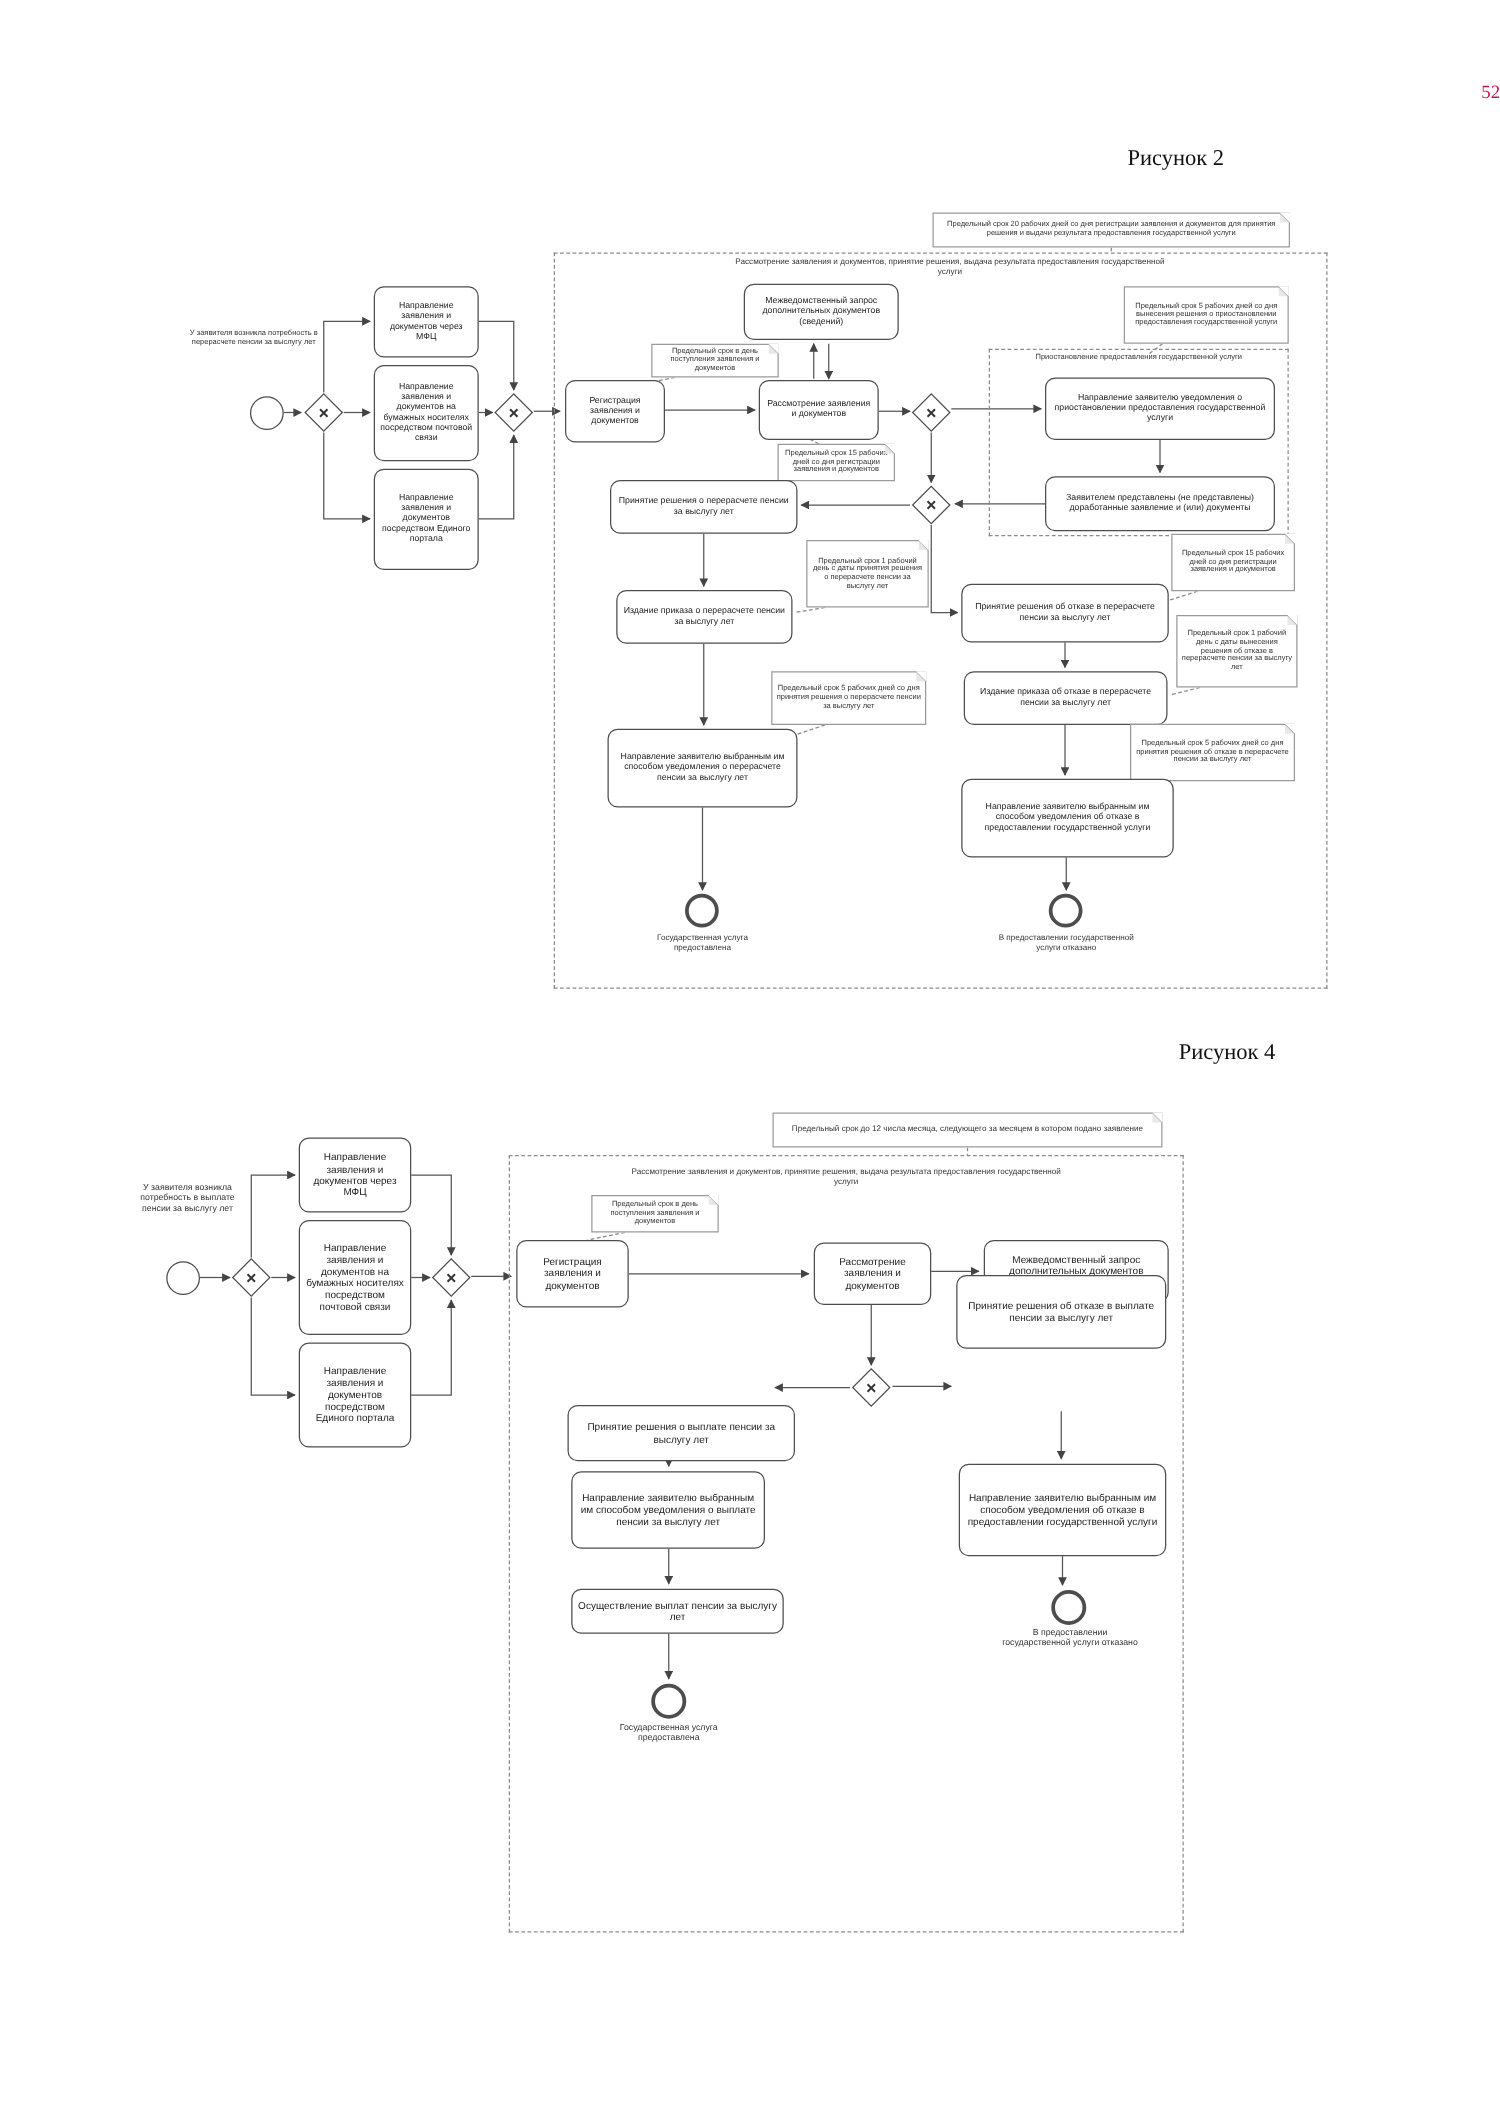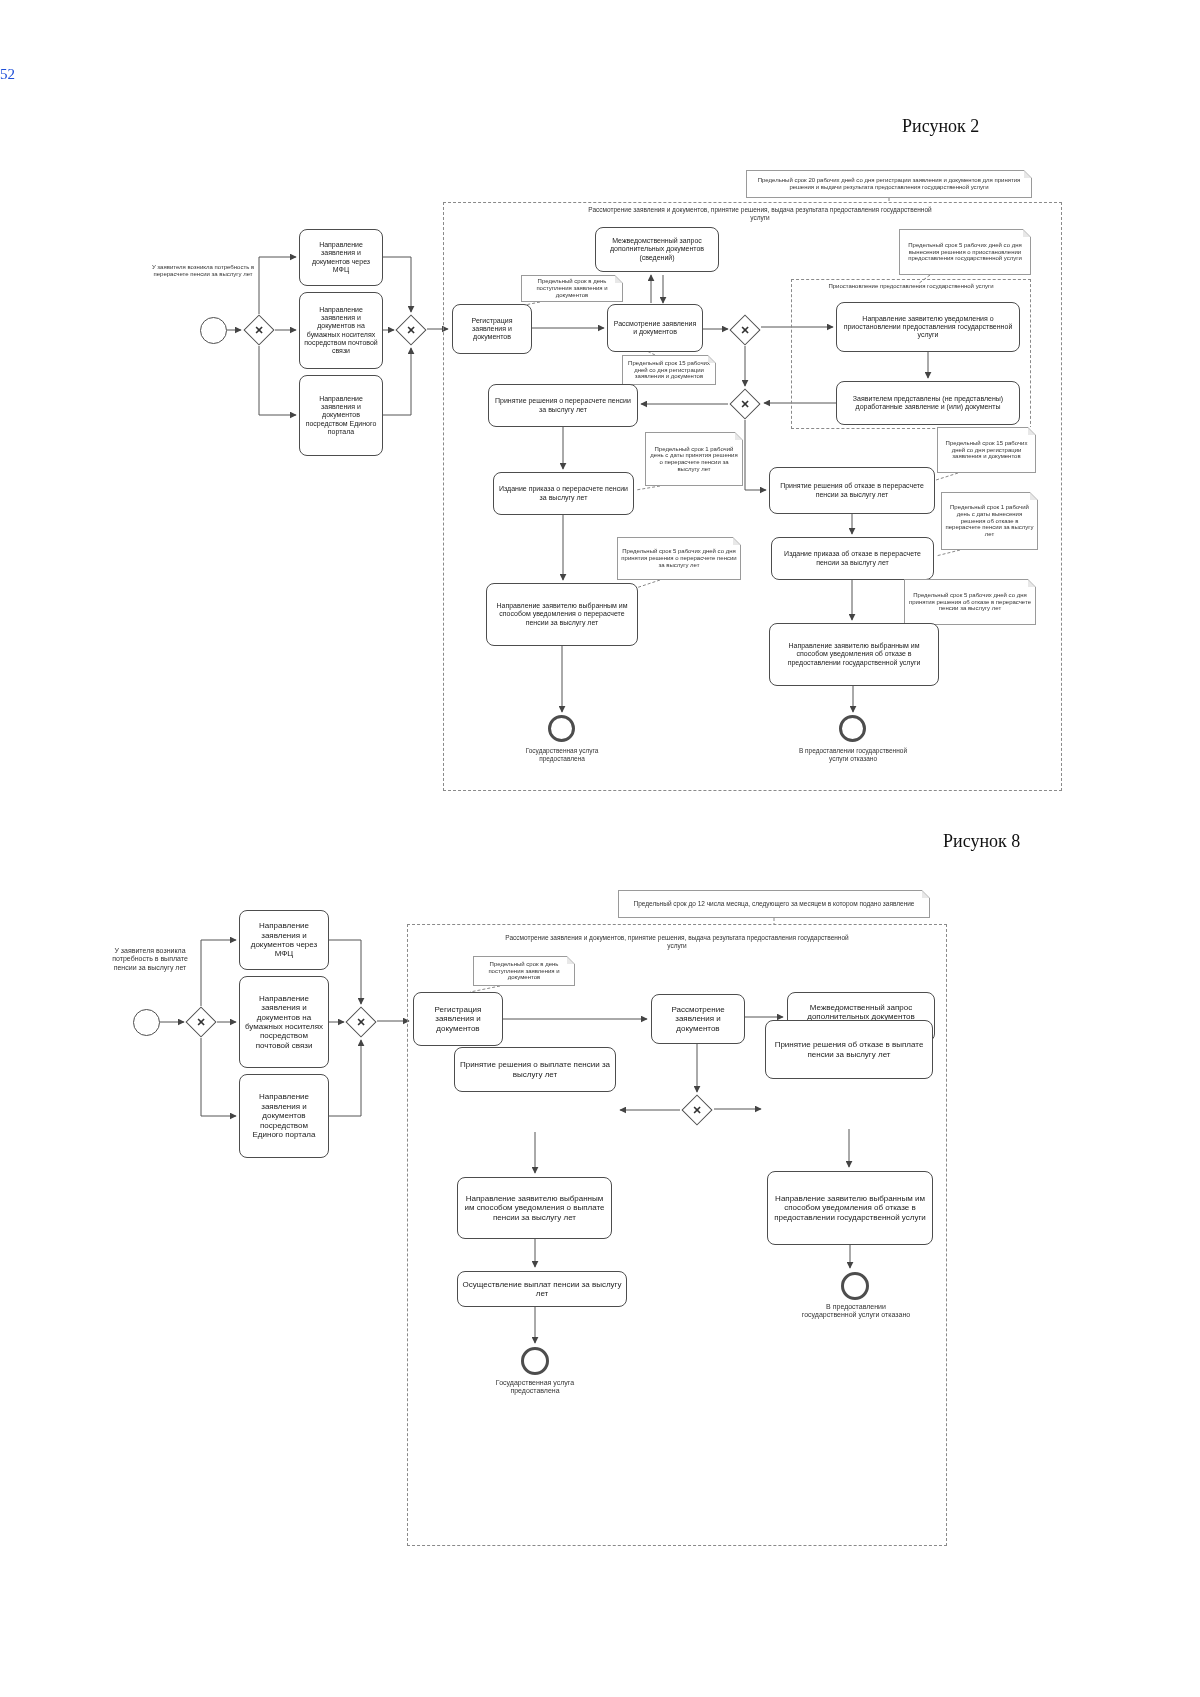--- a/index.html
+++ b/index.html
@@ -1,19 +1,19 @@
 <!DOCTYPE html>
 <html><head>
 <meta charset="utf-8">
 <style>
   html,body{margin:0;padding:0;background:#fff;}
   .sheet{position:relative;width:1200px;height:1697px;margin:0 auto;background:#fff;
          font-family:"Liberation Sans",sans-serif;color:#222;overflow:hidden;}
-  .page-number{position:absolute;left:0;right:0;top:66px;text-align:left;
-               font-family:"Liberation Serif",serif;font-size:15px;color:#1d4ed8;}
+  .page-number{position:absolute;left:0;right:0;top:66px;text-align:right;
+               font-family:"Liberation Serif",serif;font-size:15px;color:#be185d;}
   .fig-caption{position:absolute;font-family:"Liberation Serif",serif;font-size:18px;color:#111;}
   .connectors{position:absolute;left:0;top:0;width:1200px;height:1697px;pointer-events:none;}
   .task{position:absolute;box-sizing:border-box;background:#fff;border:1px solid #4d4d4d;
         border-radius:8px;display:flex;align-items:center;justify-content:center;
         text-align:center;padding:2px 4px;line-height:1.18;color:#222;}
   .f2-task{font-size:7px;}
   .f3-task{font-size:8px;}
   .annotation{position:absolute;box-sizing:border-box;background:#fff;border:1px solid #9a9a9a;
         display:flex;align-items:center;justify-content:center;text-align:center;
         font-size:6px;line-height:1.12;padding:2px 3px;color:#333;}
@@ -145,21 +145,21 @@
   <div class="annotation" style="left:617px;top:537px;width:124px;height:43px">Предельный срок 5 рабочих дней со дня принятия решения о перерасчете пенсии за выслугу лет</div>
   <div class="task f2-task" style="left:486px;top:583px;width:152px;height:63px">Направление заявителю выбранным им способом уведомления о перерасчете пенсии за выслугу лет</div>
   <div class="annotation" style="left:904px;top:579px;width:132px;height:46px">Предельный срок 5 рабочих дней со дня принятия решения об отказе в перерасчете пенсии за выслугу лет</div>
   <div class="task f2-task" style="left:769px;top:623px;width:170px;height:63px">Направление заявителю выбранным им способом уведомления об отказе в предоставлении государственной услуги</div>
 
   <div class="event end" style="left:548px;top:715px"></div>
   <div class="free-label" style="left:506px;top:747px;width:112px">Государственная услуга предоставлена</div>
   <div class="event end" style="left:839px;top:715px"></div>
   <div class="free-label" style="left:796px;top:747px;width:114px">В предоставлении государственной услуги отказано</div>
 
-  <div class="fig-caption" style="left:943px;top:831px">Рисунок 8</div>
+  <div class="fig-caption" style="left:943px;top:831px">Рисунок 4</div>
 
   <div class="annotation" style="left:618px;top:890px;width:312px;height:28px;font-size:6.5px">Предельный срок до 12 числа месяца, следующего за месяцем в котором подано заявление</div>
 
   <div class="free-label" style="left:101px;top:947px;width:98px;font-size:7px">У заявителя возникла потребность в выплате пенсии за выслугу лет</div>
   <div class="event" style="left:133px;top:1009px"></div>
   <div class="gateway" style="left:190px;top:1011px"></div>
 
   <div class="task f3-task" style="left:239px;top:910px;width:90px;height:60px">Направление заявления и документов через МФЦ</div>
   <div class="task f3-task" style="left:239px;top:976px;width:90px;height:92px">Направление заявления и документов на бумажных носителях посредством почтовой связи</div>
   <div class="task f3-task" style="left:239px;top:1074px;width:90px;height:84px">Направление заявления и документов посредством Единого портала</div>
@@ -167,21 +167,21 @@
 
   <div class="dashed-box" style="left:407px;top:924px;width:540px;height:622px"></div>
   <div class="container-title" style="left:497px;top:934px;width:360px">Рассмотрение заявления и документов, принятие решения, выдача результата предоставления государственной услуги</div>
   <div class="annotation" style="left:473px;top:956px;width:102px;height:30px">Предельный срок в день поступления заявления и документов</div>
 
   <div class="task f3-task" style="left:413px;top:992px;width:90px;height:54px">Регистрация заявления и документов</div>
   <div class="task f3-task" style="left:651px;top:994px;width:94px;height:50px">Рассмотрение заявления и документов</div>
   <div class="task f3-task" style="left:787px;top:992px;width:148px;height:50px">Межведомственный запрос дополнительных документов (сведений)</div>
   <div class="gateway" style="left:686px;top:1099px"></div>
 
-  <div class="task f3-task" style="left:454px;top:1047px;width:162px;height:45px">Принятие решения о выплате пенсии за выслугу лет</div>
+  <div class="task f3-task" style="left:454px;top:1124px;width:182px;height:45px">Принятие решения о выплате пенсии за выслугу лет</div>
   <div class="task f3-task" style="left:765px;top:1020px;width:168px;height:59px">Принятие решения об отказе в выплате пенсии за выслугу лет</div>
   <div class="task f3-task" style="left:457px;top:1177px;width:155px;height:62px">Направление заявителю выбранным им способом уведомления о выплате пенсии за выслугу лет</div>
   <div class="task f3-task" style="left:767px;top:1171px;width:166px;height:74px">Направление заявителю выбранным им способом уведомления об отказе в предоставлении государственной услуги</div>
   <div class="task f3-task" style="left:457px;top:1271px;width:170px;height:36px">Осуществление выплат пенсии за выслугу лет</div>
 
   <div class="event end" style="left:841px;top:1272px;width:28px;height:28px"></div>
   <div class="free-label" style="left:800px;top:1303px;width:112px;font-size:7px">В предоставлении государственной услуги отказано</div>
   <div class="event end" style="left:521px;top:1347px;width:28px;height:28px"></div>
   <div class="free-label" style="left:481px;top:1379px;width:108px;font-size:7px">Государственная услуга предоставлена</div>
 

